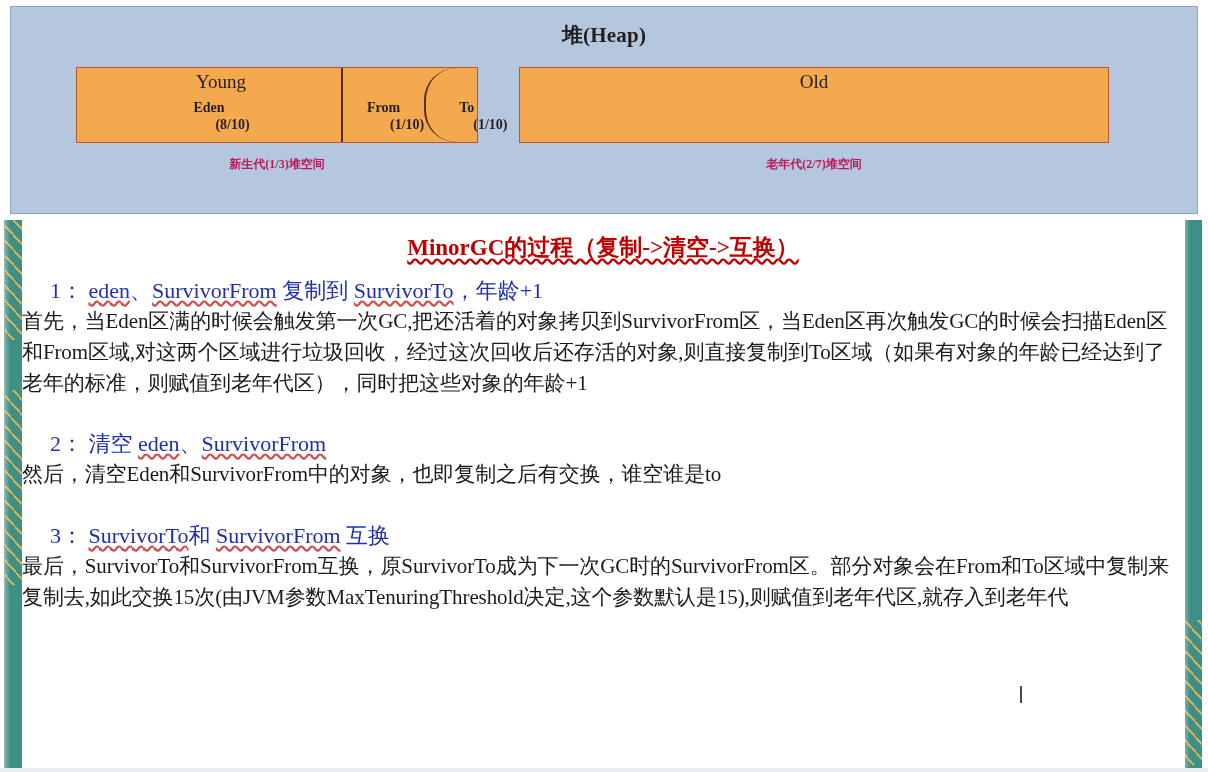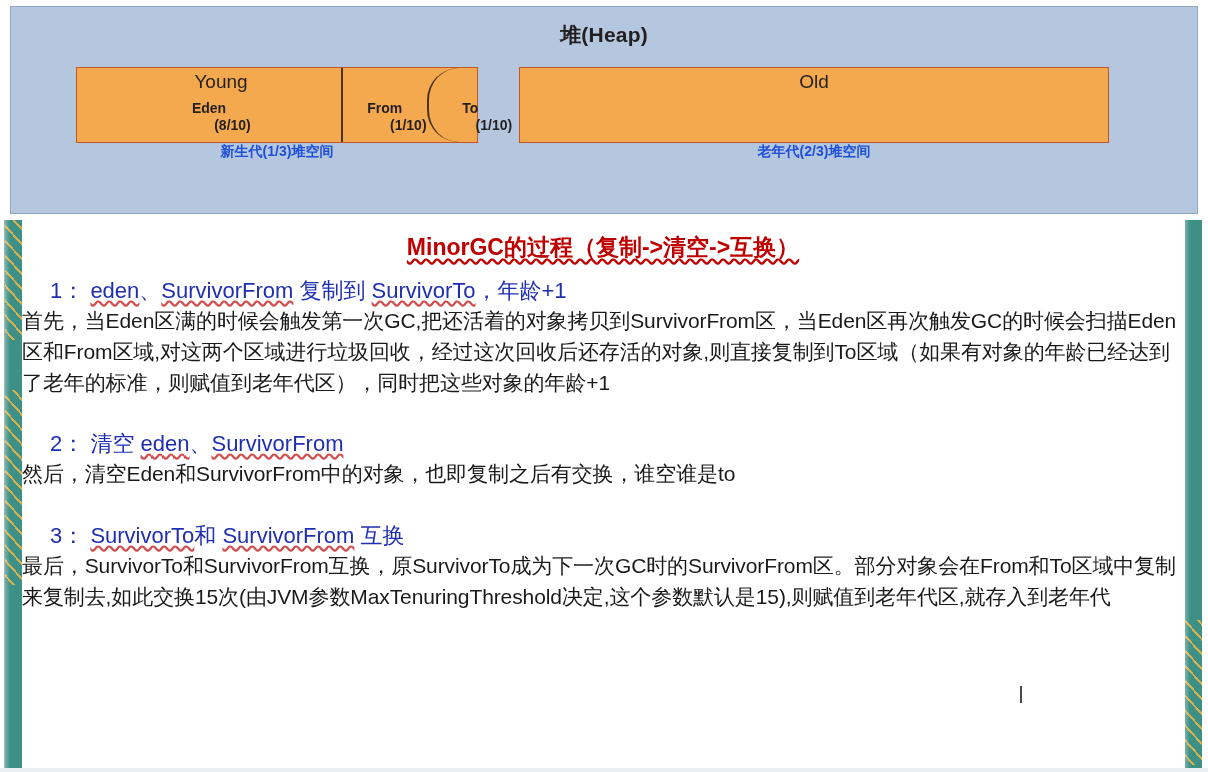--- a/index.html
+++ b/index.html
@@ -13,20 +13,21 @@
     font-family: "Liberation Sans", "DejaVu Sans", sans-serif;
     overflow: hidden;
     position: relative;
   }
 
   
   #page {
     position: absolute;
     inset: 0;
     background: #ffffff;
+    font-family: Liberation Serif, serif;
   }
 
   
   .heap-figure {
     position: absolute;
     left: 10px;
     top: 6px;
     width: 1188px;
     height: 208px;
     background: #b5c7de;
@@ -106,25 +107,25 @@
     font-weight: bold;
     color: #231f20;
     line-height: 1.18;
     white-space: nowrap;
     padding-left: 47px;
   }
   .seg-eden .seg-name, .seg-eden .seg-frac { margin-top: 0; }
   .seg-stack { margin-top: 24px; text-align: center; }
 
   .gen-caption {
-    margin-top: 0;
-    text-align: center;
-    font-size: 14px;
-    font-weight: bold;
-    color: #1d4ed8;
+    margin-top: 13px;
+    text-align: center;
+    font-size: 12px;
+    font-weight: bold;
+    color: #be185d;
   }
 
   
   .side-band {
     position: absolute;
     top: 220px;
     width: 17px;
     height: 552px;
     background: #3d9085;
     overflow: hidden;
@@ -255,21 +256,21 @@
         </div>
       </div>
       <div class="gen-caption">新生代(1/3)堆空间</div>
     </div>
 
     <div class="gen-group old">
       <div class="mem-box">
         <div class="old-overlabel">Old</div>
         <div class="mem-seg seg-old"></div>
       </div>
-      <div class="gen-caption">老年代(2/3)堆空间</div>
+      <div class="gen-caption">老年代(2/7)堆空间</div>
     </div>
   </div>
 
   <div class="side-band left">
     <div class="band-hatch a"></div>
     <div class="band-hatch b"></div>
     <div class="band-shine"></div>
   </div>
   <div class="side-band right">
     <div class="band-hatch a"></div>

